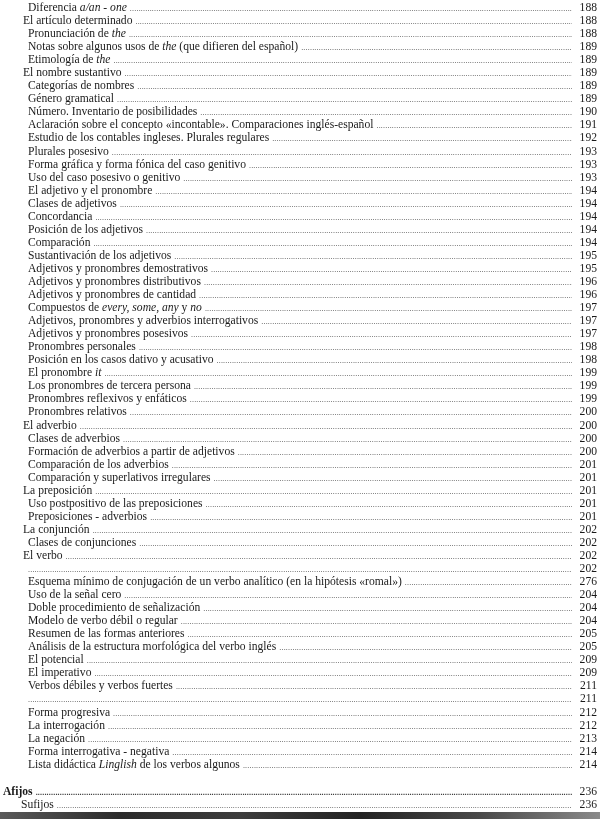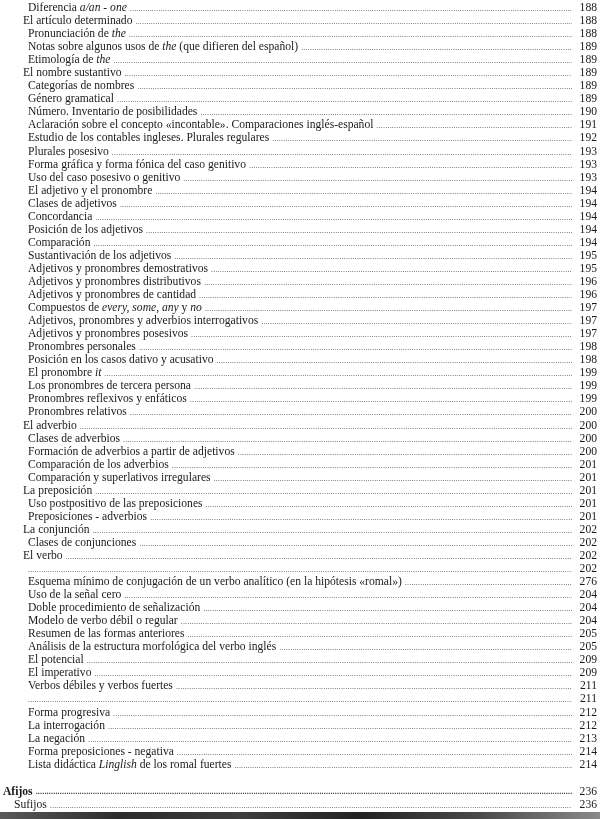--- a/index.html
+++ b/index.html
@@ -22,21 +22,21 @@
     position: relative;
     height: 13.05px;
     line-height: 13px;
     font-size: 11.6px;
     display: flex;
     align-items: baseline;
     white-space: nowrap;
   }
   .row.lvl0 { padding-left: 23px; }
   .row.lvl1 { padding-left: 28px; }
-  .row.top { padding-left: 3px; font-weight: bold; align-items: flex-end; }
+  .row.top { padding-left: 3px; font-weight: bold; }
   .row .title { flex: 0 0 auto; padding-right: 3px; }
   .row .title i { font-style: italic; }
   .row .leader {
     flex: 1 1 auto;
     overflow: hidden;
     color: #333;
     font-size: 8px;
     letter-spacing: 0.2px;
   }
   .row .leader::before {
@@ -340,36 +340,36 @@
         <span class="title"><span>La interrogación</span></span>
         <span class="leader"></span>
         <span class="page">212</span>
       </div>
       <div class="row lvl1">
         <span class="title"><span>La negación</span></span>
         <span class="leader"></span>
         <span class="page">213</span>
       </div>
       <div class="row lvl1">
-        <span class="title"><span>Forma preposiciones - negativa</span></span>
+        <span class="title"><span>Forma interrogativa - negativa</span></span>
         <span class="leader"></span>
         <span class="page">214</span>
       </div>
       <div class="row lvl1">
-        <span class="title"><span>Lista didáctica </span><i>Linglish</i><span> de los romal fuertes</span></span>
+        <span class="title"><span>Lista didáctica </span><i>Linglish</i><span> de los verbos algunos</span></span>
         <span class="leader"></span>
         <span class="page">214</span>
       </div>
     </div>
   <div class="gap"></div>
   <div class="row top">
     <span class="title">Afijos</span>
     <span class="leader"></span>
     <span class="page">236</span>
   </div>
-  <div class="row lvl0" style="padding-left:14px">
+  <div class="row lvl0" style="padding-left:21px">
     <span class="title">Sufijos</span>
     <span class="leader"></span>
     <span class="page">236</span>
   </div>
 </div>
 
 <div class="bottom-band"></div>
 
 </body></html>

